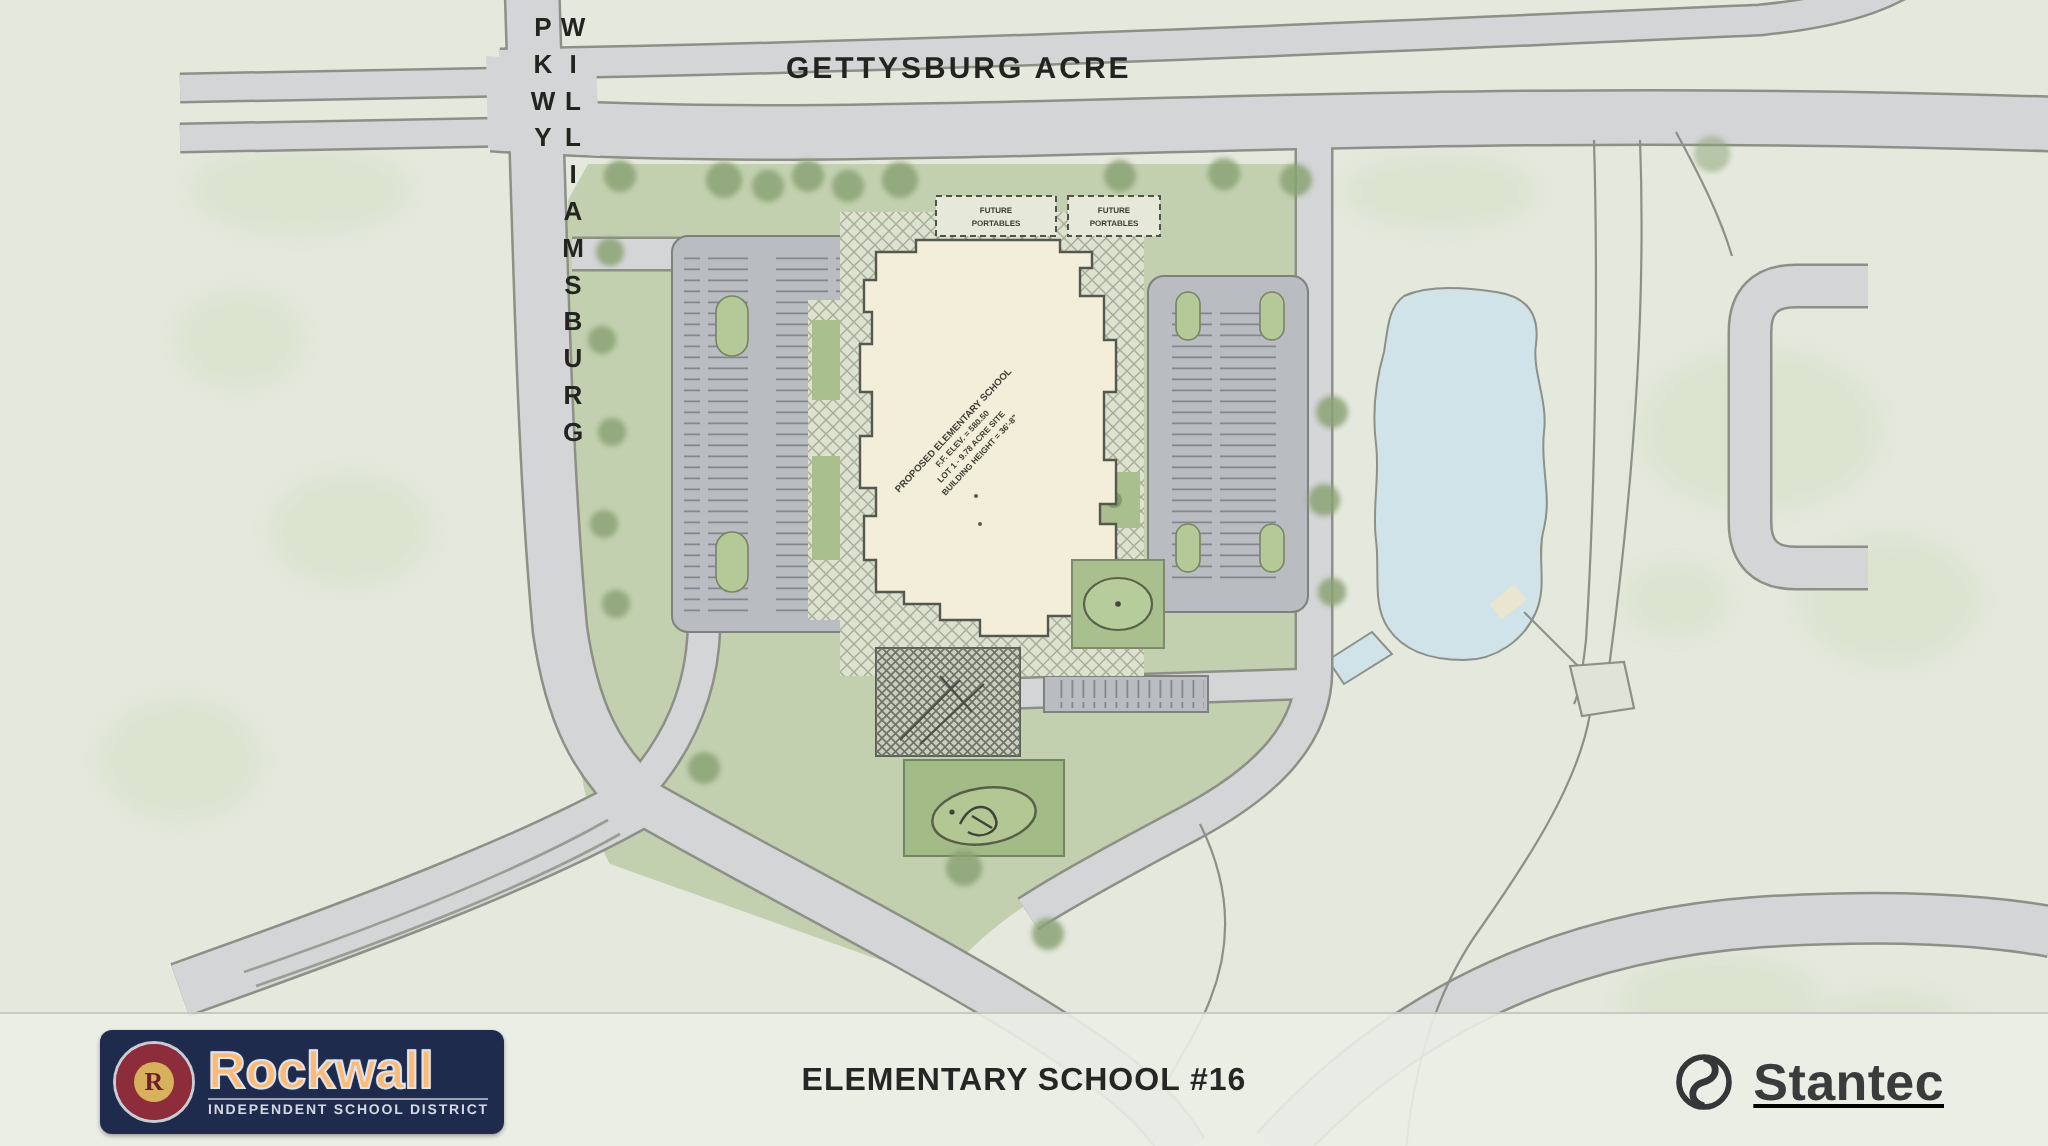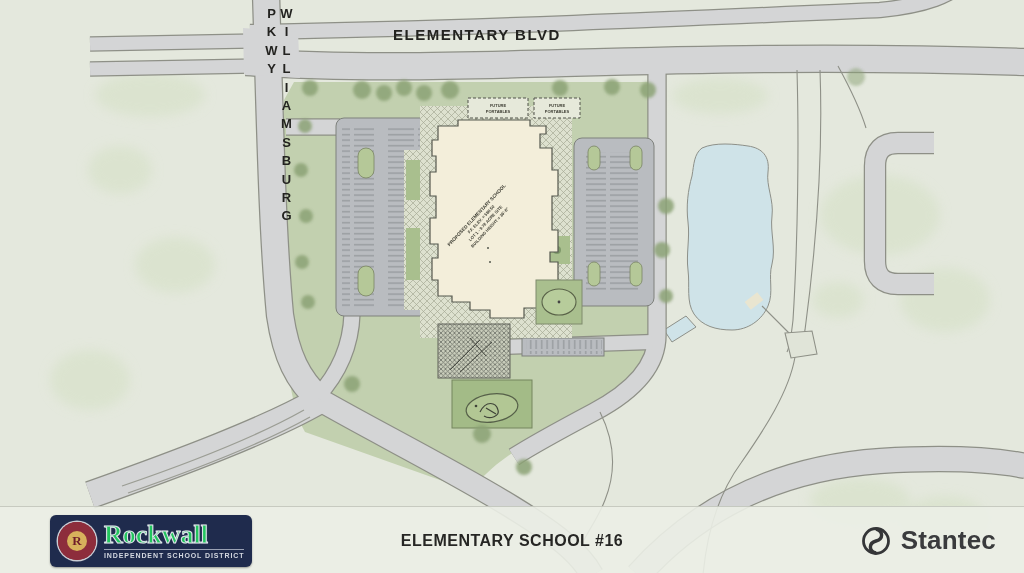--- a/index.html
+++ b/index.html
@@ -19,28 +19,28 @@
   .rockwall{margin-left:50px;width:202px;height:52px;background:#1f2b4d;border-radius:6px;
             display:flex;align-items:center;padding:0 8px;box-sizing:border-box;
             box-shadow:0 1px 2px rgba(0,0,0,0.35);}
   .seal{width:38px;height:38px;border-radius:50%;background:#82222f;flex:0 0 auto;
         box-shadow:0 0 0 1.5px #c9ccd4, inset 0 0 0 9px #8d2d3c;
         display:flex;align-items:center;justify-content:center;}
   .seal-inner{width:20px;height:20px;border-radius:50%;background:#d7b15c;
         display:flex;align-items:center;justify-content:center;
         font-family:"Liberation Serif",serif;font-weight:bold;font-size:13px;color:#6e1d2a;}
   .rw-text{margin-left:8px;min-width:0;}
-  .rw-name{font-family:Liberation Serif, serif;font-weight:bold;font-size:26px;
-           line-height:26px;color:#22c55e;-webkit-text-stroke:1px #dfe3ea;
+  .rw-name{font-family:Liberation Sans, sans-serif;font-weight:bold;font-size:26px;
+           line-height:26px;color:#fdba74;-webkit-text-stroke:1px #dfe3ea;
            text-shadow:0 0 1px #eceef2;}
   .rw-sub{font-size:7px;font-weight:bold;letter-spacing:0.9px;color:#d4d8e0;
           border-top:1px solid #9aa1b4;padding-top:2px;margin-top:1px;white-space:nowrap;}
   .title{position:absolute;left:50%;top:50%;transform:translate(-50%,-50%);
          font-weight:bold;font-size:16px;letter-spacing:0.5px;color:#262624;white-space:nowrap;}
-  .stantec{margin-left:auto;margin-right:28px;display:flex;align-items:center;gap:9px;}
+  .stantec{margin-left:auto;margin-right:52px;display:flex;align-items:flex-end;gap:9px;text-decoration:underline;}
   .st-name{font-size:26px;font-weight:bold;color:#3a3b3d;letter-spacing:0.2px;}
 </style>
 </head>
 <body>
 
 <div class="stage">
 
   <svg class="map" width="1024" height="573" viewBox="0 0 1024 573">
     <defs>
       <pattern id="hatch" width="7" height="7" patternUnits="userSpaceOnUse">
@@ -231,21 +231,21 @@
       <circle cx="666" cy="206" r="8"></circle>
         <circle cx="662" cy="250" r="8"></circle>
         <circle cx="666" cy="296" r="7"></circle>
       <circle cx="352" cy="384" r="8"></circle>
         <circle cx="482" cy="434" r="9"></circle>
         <circle cx="524" cy="467" r="8"></circle>
       <circle cx="856" cy="77" r="9" opacity="0.6"></circle>
     </g>
   </svg>
 
-  <div class="h-label">ELEMENTARY BLVD</div>
+  <div class="h-label">GETTYSBURG ACRE</div>
   <div class="v-label">WILLIAMSBURG PKWY</div>
 
   <div class="footer">
     <div class="rockwall">
       <div class="seal">
         <div class="seal-inner">R</div>
       </div>
       <div class="rw-text">
         <div class="rw-name">Rockwall</div>
         <div class="rw-sub">INDEPENDENT SCHOOL DISTRICT</div>

